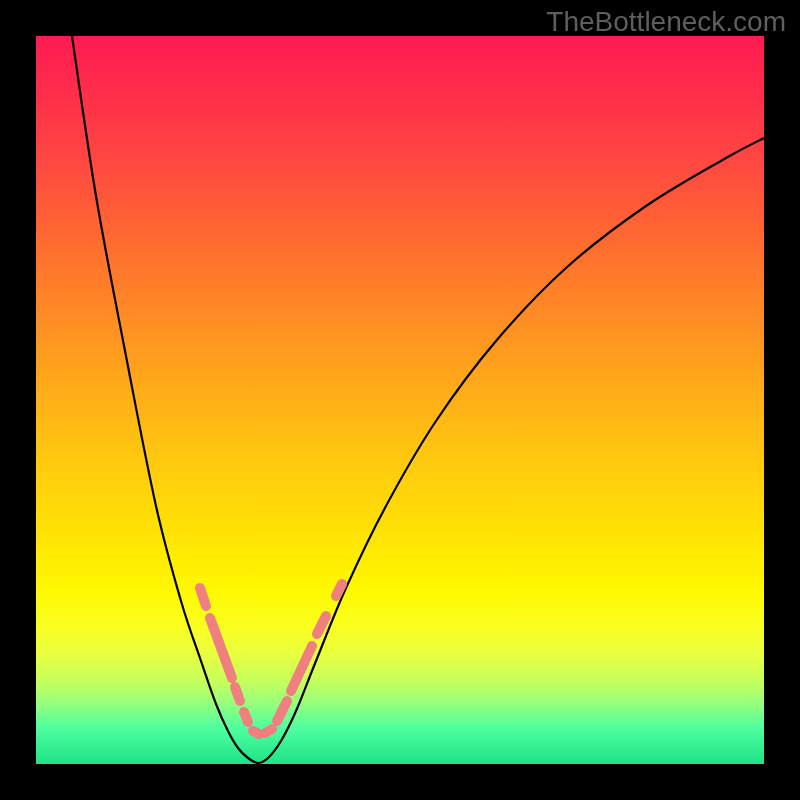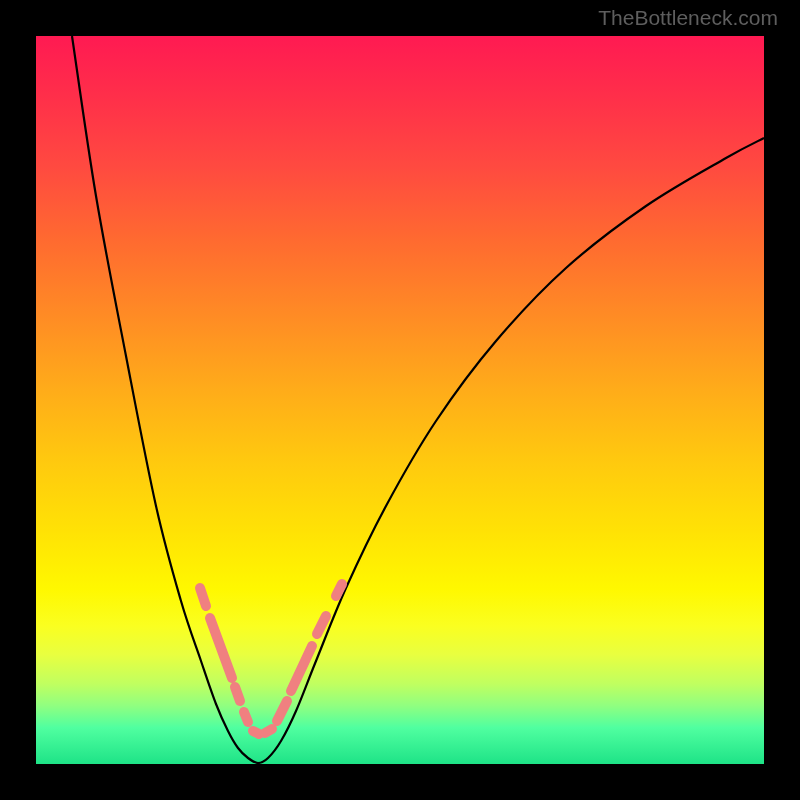--- a/index.html
+++ b/index.html
@@ -10,23 +10,23 @@
     body {
       width: 800px;
       height: 800px;
       background: #000;
       position: relative;
       overflow: hidden;
     }
     .watermark {
       position: absolute;
       top: 6px;
-      right: 22px;
+      right: 14px;
       font-family: Arial, sans-serif;
-      font-size: 21px;
+      font-size: 28px;
       font-weight: 500;
       color: #5e5e5e;
       z-index: 10;
     }
     .plot-area {
       position: absolute;
       top: 36px;
       left: 36px;
       width: 728px;
       height: 728px;

